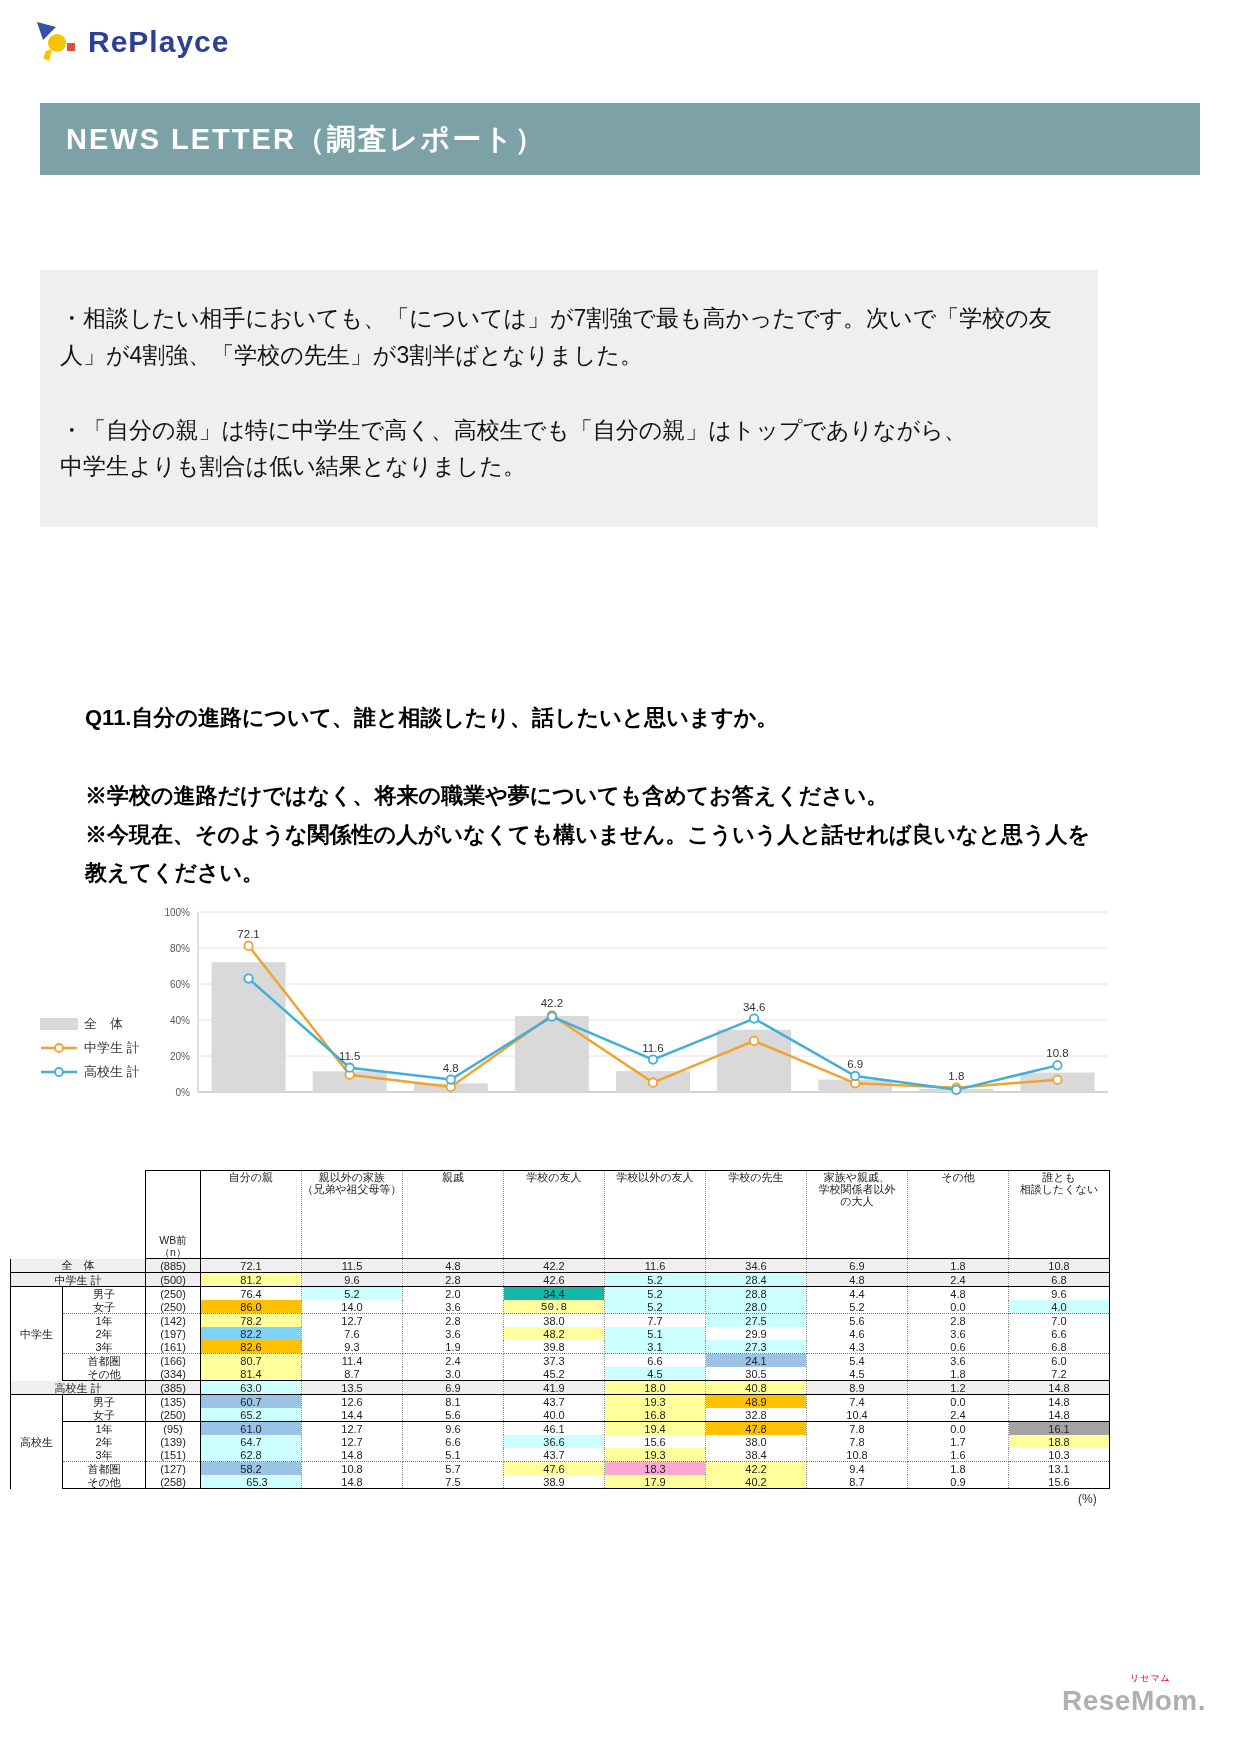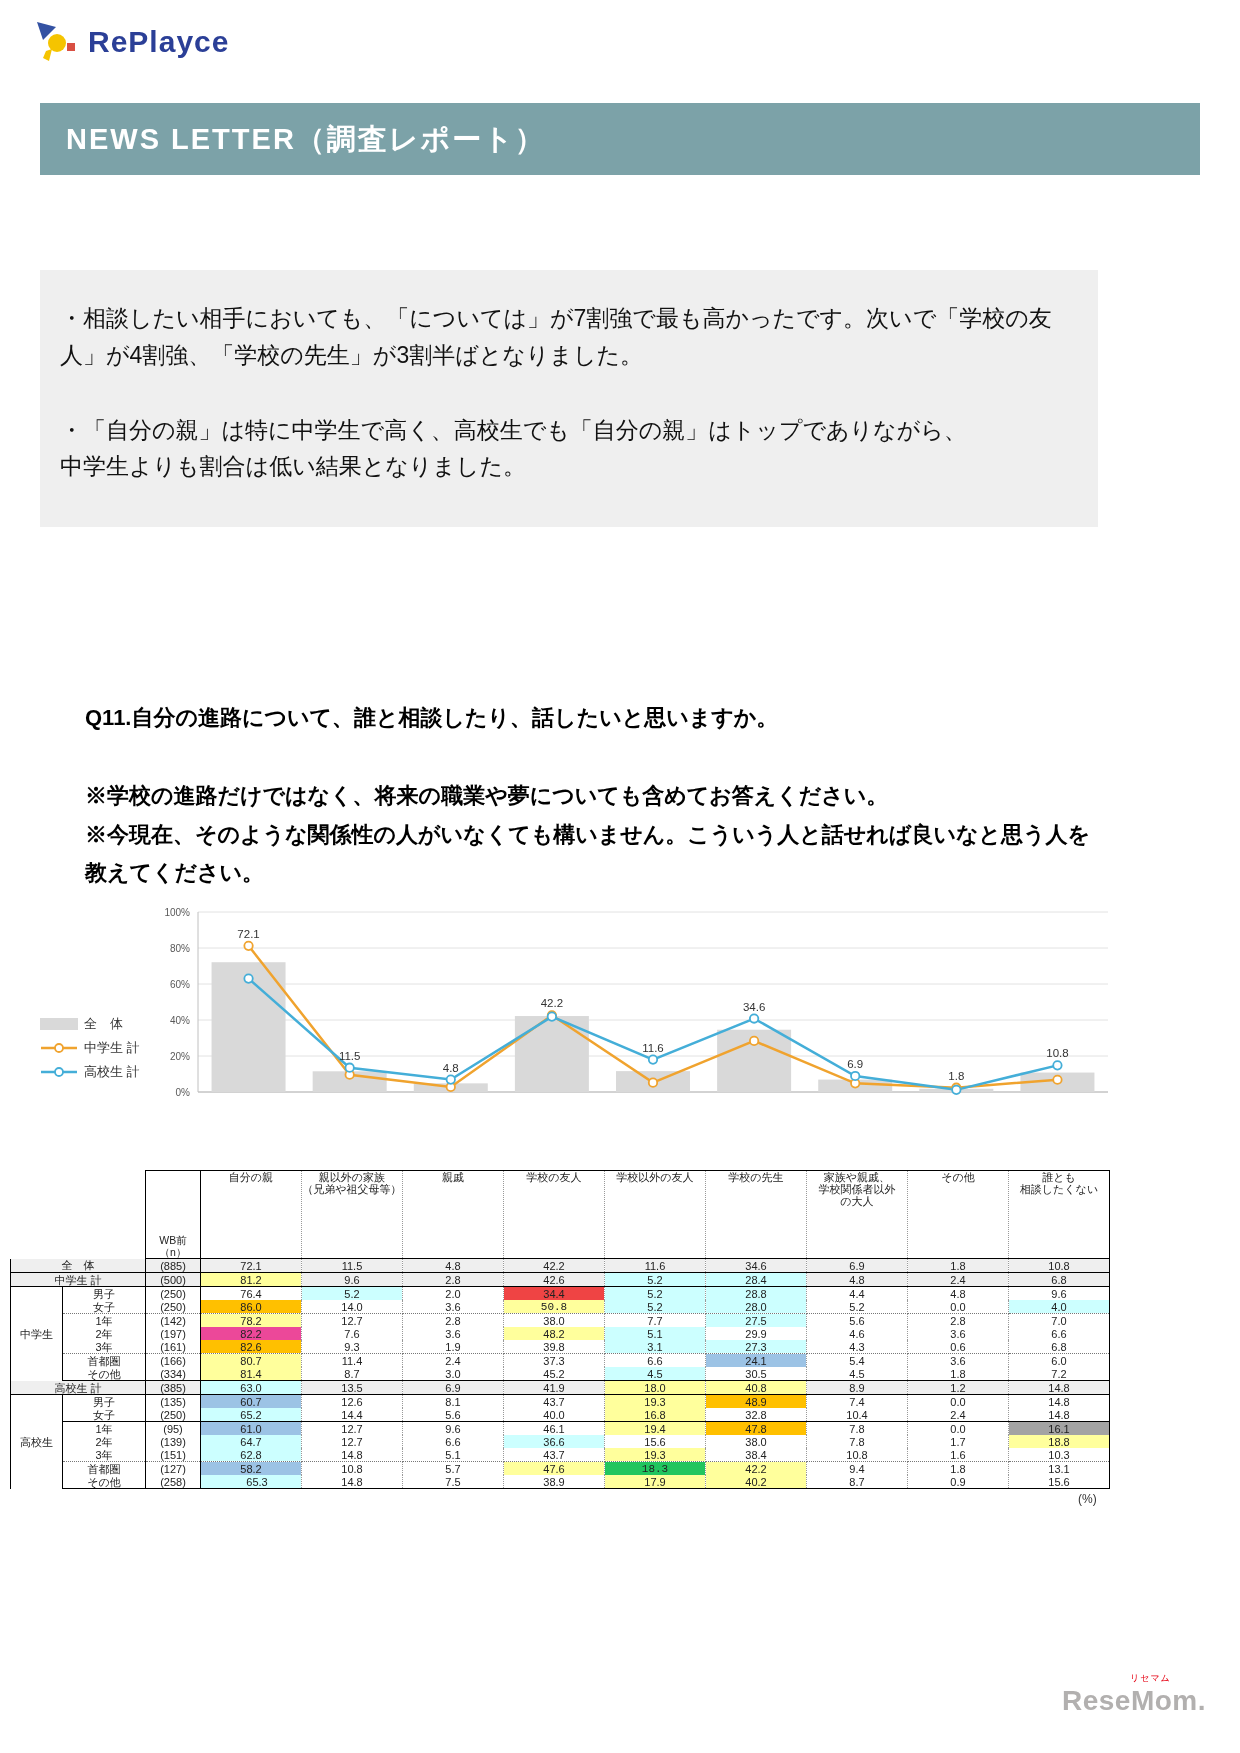--- a/index.html
+++ b/index.html
@@ -222,21 +222,21 @@
             <td class="vcell" style="background: rgb(239, 239, 239);">2.4</td>
             <td class="vcell last" style="background: rgb(239, 239, 239);">6.8</td>
           </tr>
           <tr>
             <td class="grp" rowspan="7">中学生</td>
             <td class="sub">男子</td>
             <td class="ncell">(250)</td>
             <td class="vcell">76.4</td>
             <td class="vcell" style="background: rgb(204, 255, 255);">5.2</td>
             <td class="vcell">2.0</td>
-            <td class="vcell" style="background: #ef4444;">34.4</td>
+            <td class="vcell" style="background: #14b8a6;">34.4</td>
             <td class="vcell" style="background: rgb(204, 255, 255);">5.2</td>
             <td class="vcell" style="background: rgb(204, 255, 255);">28.8</td>
             <td class="vcell">4.4</td>
             <td class="vcell">4.8</td>
             <td class="vcell last">9.6</td>
           </tr>
           <tr class="sep-dotted">
             <td class="sub">女子</td>
             <td class="ncell">(250)</td>
             <td class="vcell" style="background: rgb(255, 192, 0);">86.0</td>
@@ -258,21 +258,21 @@
             <td class="vcell">38.0</td>
             <td class="vcell">7.7</td>
             <td class="vcell" style="background: rgb(204, 255, 255);">27.5</td>
             <td class="vcell">5.6</td>
             <td class="vcell">2.8</td>
             <td class="vcell last">7.0</td>
           </tr>
           <tr>
             <td class="sub">2年</td>
             <td class="ncell">(197)</td>
-            <td class="vcell" style="background: #ec4899;">82.2</td>
+            <td class="vcell" style="background: #7dd3fc;">82.2</td>
             <td class="vcell">7.6</td>
             <td class="vcell">3.6</td>
             <td class="vcell" style="background: rgb(255, 255, 156);">48.2</td>
             <td class="vcell" style="background: rgb(204, 255, 255);">5.1</td>
             <td class="vcell">29.9</td>
             <td class="vcell">4.6</td>
             <td class="vcell">3.6</td>
             <td class="vcell last">6.6</td>
           </tr>
           <tr class="sep-dotted">
@@ -393,21 +393,21 @@
             <td class="vcell">1.6</td>
             <td class="vcell last">10.3</td>
           </tr>
           <tr>
             <td class="sub">首都圏</td>
             <td class="ncell">(127)</td>
             <td class="vcell" style="background: rgb(156, 195, 229);">58.2</td>
             <td class="vcell">10.8</td>
             <td class="vcell">5.7</td>
             <td class="vcell" style="background: rgb(255, 255, 156);">47.6</td>
-            <td class="vcell" style="background: #22c55e; font-family: Liberation Mono, monospace;">18.3</td>
+            <td class="vcell" style="background: #f9a8d4;">18.3</td>
             <td class="vcell" style="background: rgb(255, 255, 156);">42.2</td>
             <td class="vcell">9.4</td>
             <td class="vcell">1.8</td>
             <td class="vcell last">13.1</td>
           </tr>
           <tr class="sep-solid">
             <td class="sub">その他</td>
             <td class="ncell">(258)</td>
             <td class="vcell" style="background: rgb(204, 255, 255); padding-left: 12px;">65.3</td>
             <td class="vcell">14.8</td>

